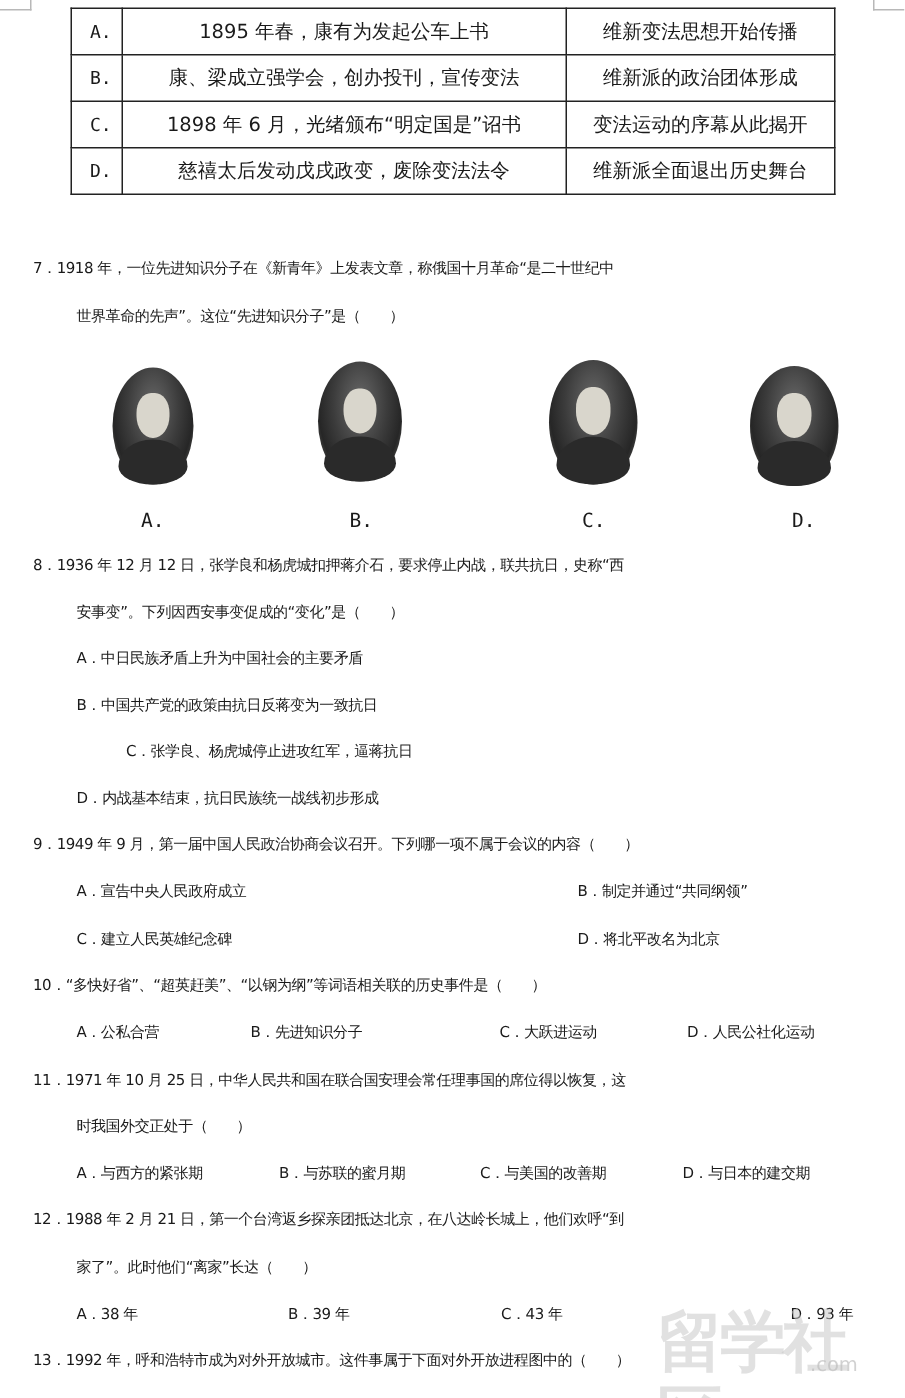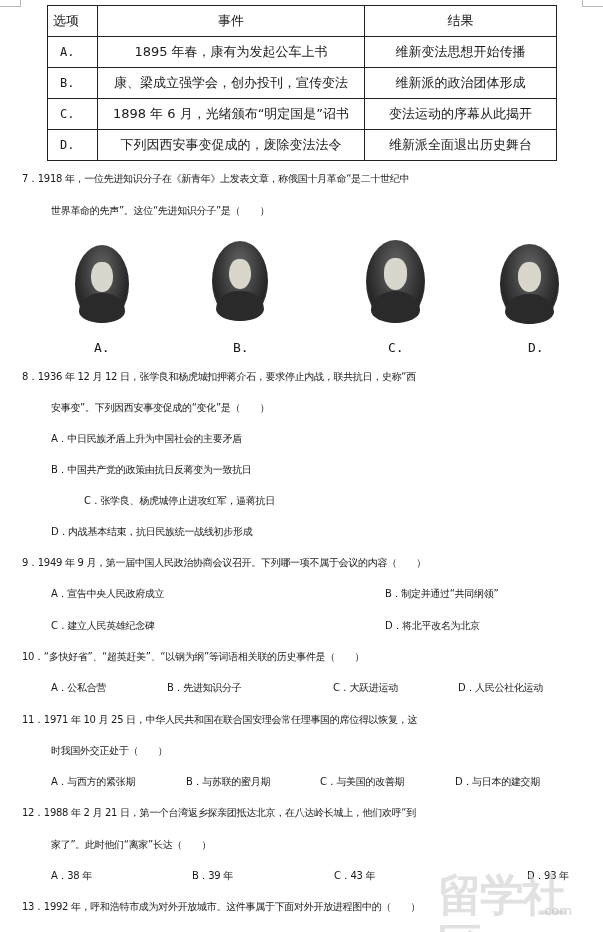--- a/index.html
+++ b/index.html
@@ -65,43 +65,38 @@
   }
 </style>
 </head>
 <body>
 
 <div class="crop-mark crop-tl"></div>
 <div class="crop-mark crop-tr"></div>
 
 <table class="events">
   <tbody>
-      <tr>
-    <th class="c1">选项</th>
-    <th class="c2">事件</th>
-    <th>结果</th>
-  </tr>
   <tr>
     <td class="opt">A.</td>
     <td>1895 年春，康有为发起公车上书</td>
     <td>维新变法思想开始传播</td>
   </tr>
   <tr>
     <td class="opt">B.</td>
     <td>康、梁成立强学会，创办投刊，宣传变法</td>
     <td>维新派的政治团体形成</td>
   </tr>
   <tr>
     <td class="opt">C.</td>
     <td>1898 年 6 月，光绪颁布“明定国是”诏书</td>
     <td>变法运动的序幕从此揭开</td>
   </tr>
   <tr>
     <td class="opt">D.</td>
-    <td>下列因西安事变促成的，废除变法法令</td>
+    <td>慈禧太后发动戊戌政变，废除变法法令</td>
     <td>维新派全面退出历史舞台</td>
   </tr>
 </tbody>
   </table>
 
 <div class="line q" style="top:172px;">7．1918 年，一位先进知识分子在《新青年》上发表文章，称俄国十月革命“是二十世纪中</div>
 <div class="line cont" style="top:204px;">世界革命的先声”。这位“先进知识分子”是（　　）</div>
 
 <div class="portrait" style="left:75px; top:245px; width:54px; height:78px;">
   <div class="face"></div>

